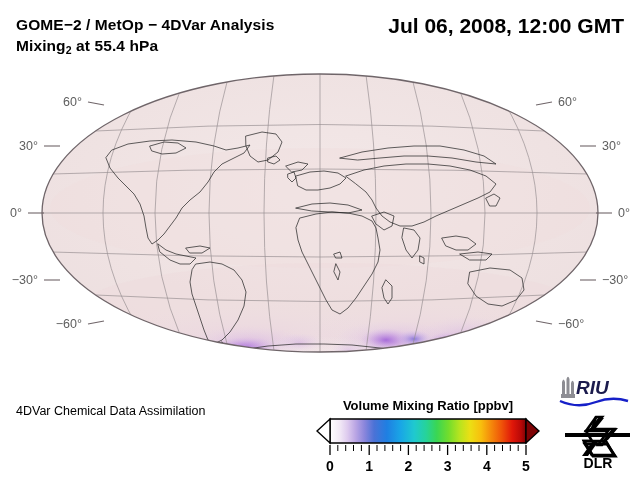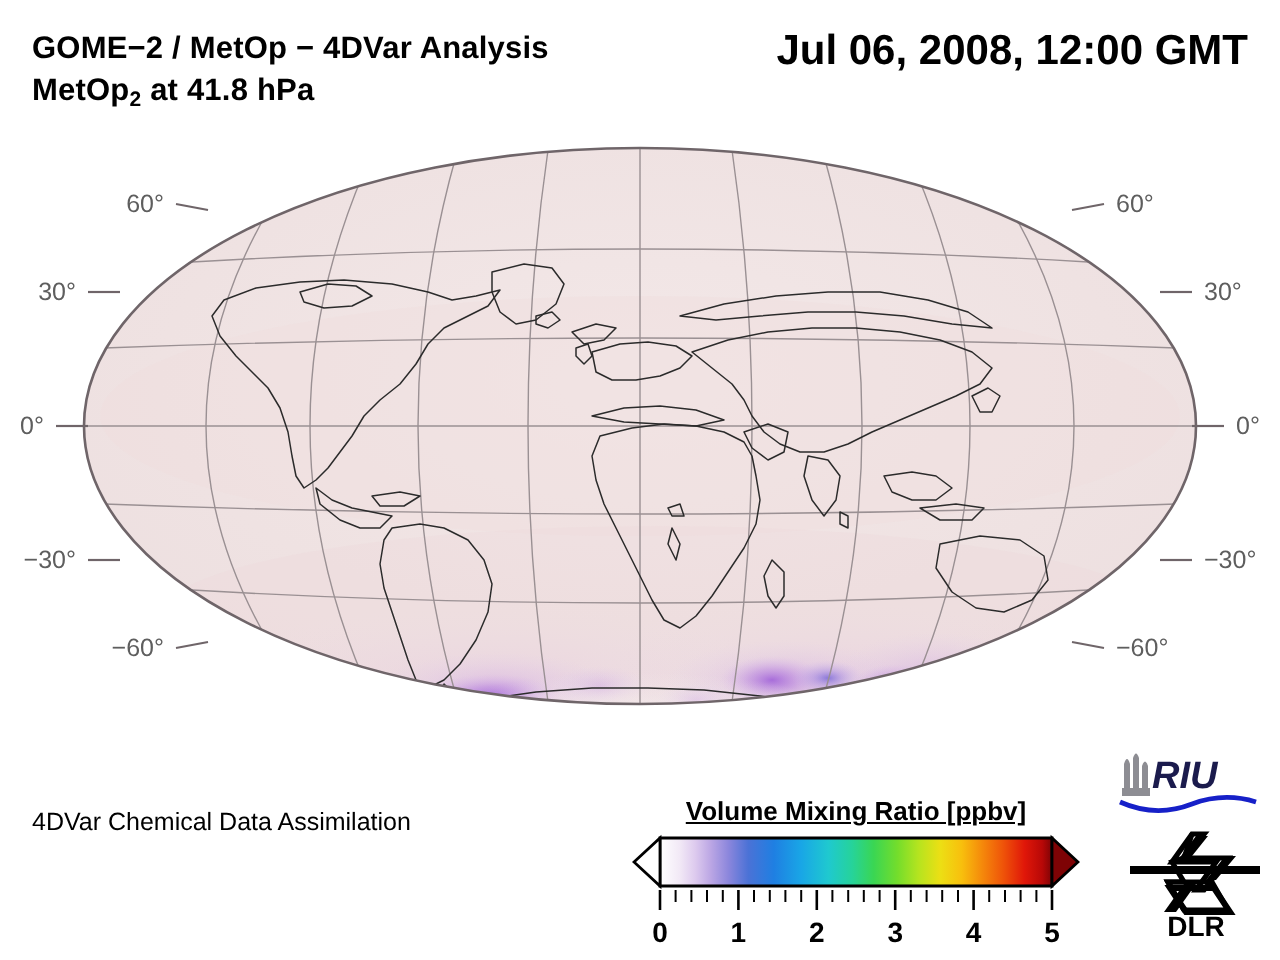--- a/index.html
+++ b/index.html
@@ -21,36 +21,36 @@
   .coast{fill:none;stroke:#2b2b2b;stroke-width:.75;stroke-linejoin:round;stroke-linecap:round;}
   .axlabel{font-family:"Liberation Sans",sans-serif;font-size:12.5px;fill:#5e5e5e;font-weight:normal;}
   .axtick{stroke:#6f6569;stroke-width:1.1;}
 
   
   #footer-text{position:absolute;left:16px;top:400px;}
   .foot-line{font-size:12.5px;font-weight:normal;line-height:22.5px;white-space:nowrap;}
 
   
   #colorbar-block{position:absolute;left:316px;top:398px;width:224px;}
-  #cb-title{font-size:13px;font-weight:bold;text-align:center;white-space:nowrap;margin-bottom:4px;text-decoration:underline;}
+  #cb-title{font-size:13px;font-weight:bold;text-align:center;white-space:nowrap;margin-bottom:4px;}
   #cb-svg{display:block;}
   .cbnum{font-family:"Liberation Sans",sans-serif;font-size:14px;font-weight:bold;fill:#000;}
 
   
   #riu-logo{position:absolute;left:556px;top:374px;width:78px;height:36px;}
   #dlr-logo{position:absolute;left:562px;top:415px;width:72px;height:56px;}
 </style>
 </head>
 <body>
 
 <div id="frame">
 
   <div id="title-block">
     <div class="title-line">GOME−2 / MetOp − 4DVar Analysis</div>
-    <div class="title-line"><span>MetOp</span><sub>2</sub><span> at 41.8 hPa</span></div>
+    <div class="title-line"><span>Mixing</span><sub>2</sub><span> at 55.4 hPa</span></div>
   </div>
   <div id="date-stamp">Jul 06, 2008, 12:00 GMT</div>
 
   <div id="map-area">
     <svg id="map-svg" width="640" height="310" viewBox="0 0 640 310">
       <defs>
 
         <clipPath id="globeclip">
           <ellipse cx="320" cy="155" rx="278" ry="139"></ellipse>
         </clipPath>

